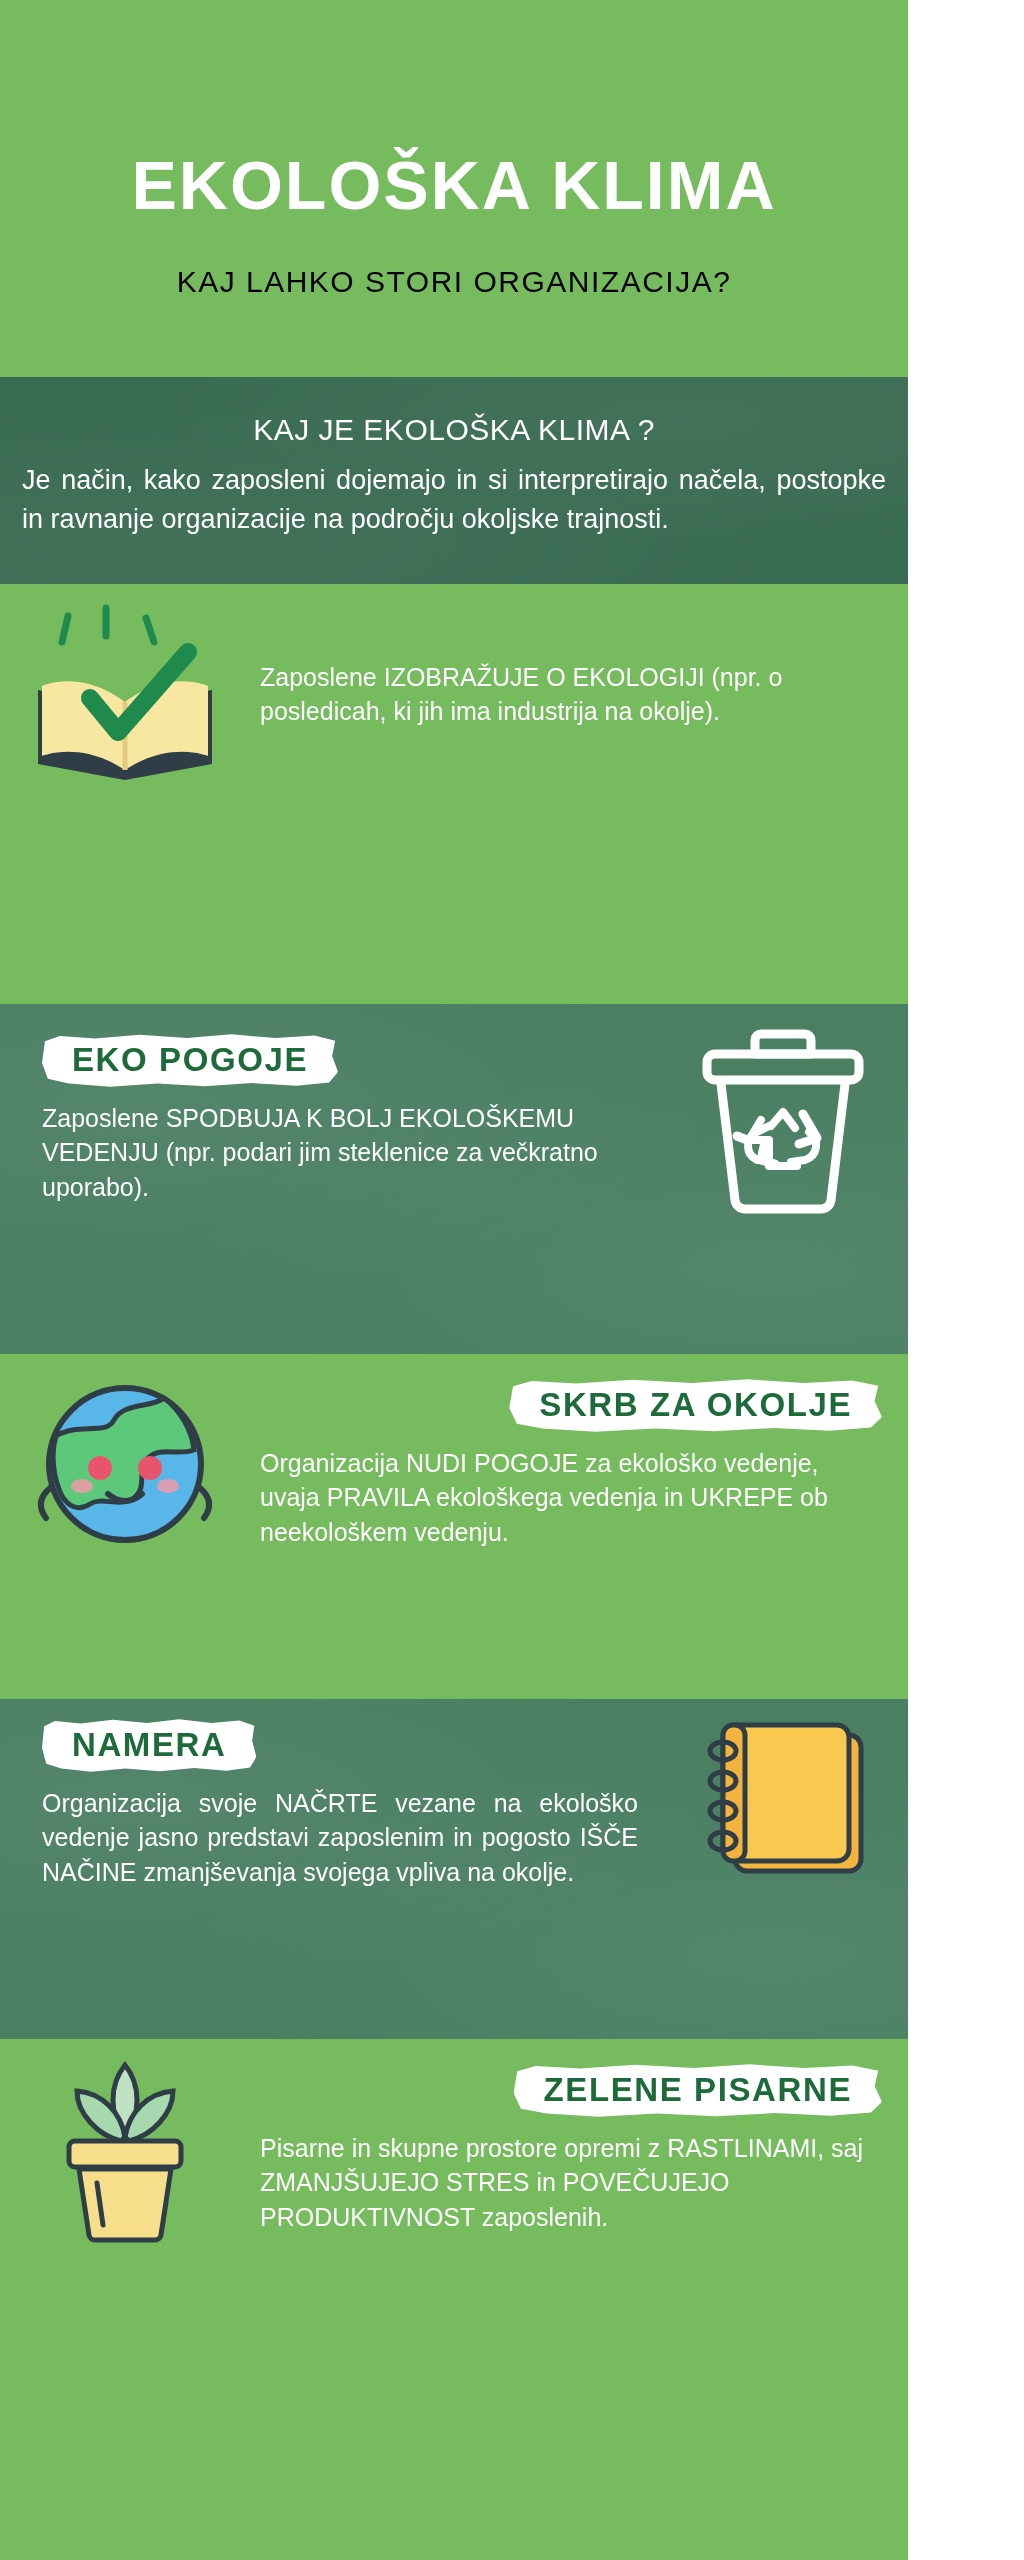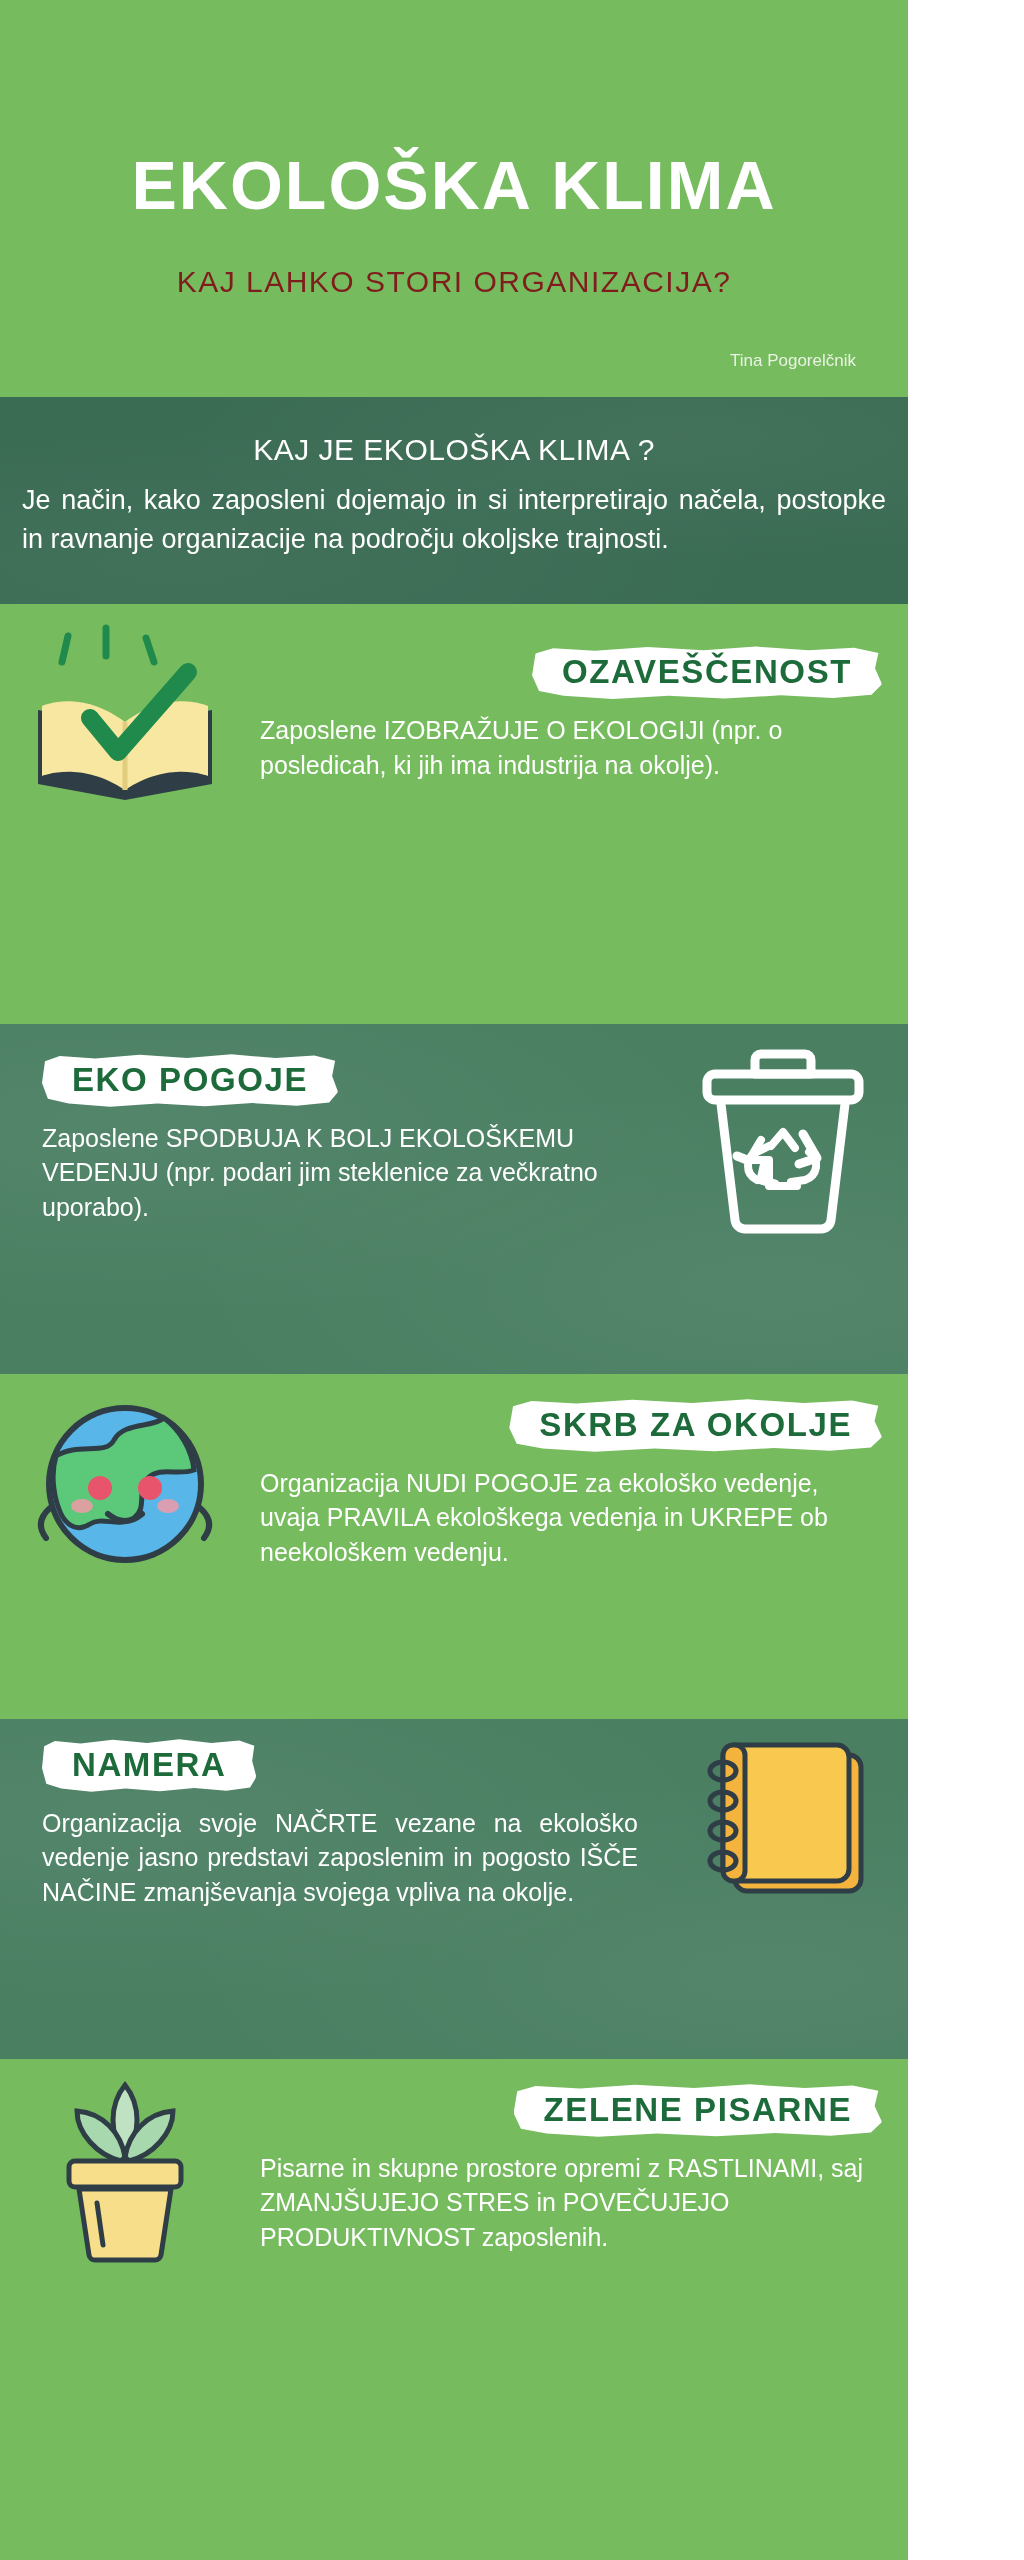--- a/index.html
+++ b/index.html
@@ -30,21 +30,21 @@
   }
   .title {
     color: #ffffff;
     font-size: 68px;
     font-weight: bold;
     letter-spacing: 2px;
     line-height: 1.05;
     margin: 0 0 44px 0;
   }
   .subtitle {
-    color: #7f1d1d;
+    color: #000000;
     font-size: 30px;
     letter-spacing: 1.5px;
     margin: 0 0 52px 0;
     font-weight: 400;
   }
   .author {
     color: #e9f3e3;
     font-size: 17px;
     text-align: right;
     padding-right: 12px;
@@ -155,21 +155,20 @@
   svg { display: block; }
 </style>
 </head>
 <body>
 
 <div class="poster">
 
   <div class="header">
     <h1 class="title">EKOLOŠKA KLIMA</h1>
     <div class="subtitle">KAJ LAHKO STORI ORGANIZACIJA?</div>
-    <div class="author">Tina Pogorelčnik</div>
   </div>
 
   <div class="definition">
     <h2>KAJ JE EKOLOŠKA KLIMA ?</h2>
     <p>Je način, kako zaposleni dojemajo in si interpretirajo načela, postopke in ravnanje organizacije na področju okoljske trajnosti.</p>
   </div>
 
   <div class="section sec-light" style="min-height:420px;">
     <div class="row">
       <div class="art">
@@ -181,23 +180,20 @@
               <line x1="126" y1="24" x2="134" y2="48"></line>
             </g>
             <path d="M18 96 L18 170 L105 186 L192 170 L192 96 L105 112 Z" fill="#2f3e46"></path>
             <path d="M22 92 C22 92 60 74 105 108 C150 74 188 92 188 92 L188 162 C188 162 150 146 105 176 C60 146 22 162 22 162 Z" fill="#f8e7a0"></path>
             <path d="M105 108 L105 176" stroke="#e2cd7e" stroke-width="5" fill="none"></path>
             <path d="M70 104 L98 138 L168 58" fill="none" stroke="#1f8a4c" stroke-width="18" stroke-linecap="round" stroke-linejoin="round"></path>
           </svg>
         </span>
       </div>
       <div class="content">
-        <div class="label-wrap right">
-          <span class="brush"><span>OZAVEŠČENOST</span></span>
-        </div>
         <div class="body-text">Zaposlene IZOBRAŽUJE O EKOLOGIJI (npr. o posledicah, ki jih ima industrija na okolje).</div>
       </div>
     </div>
   </div>
 
   <div class="section sec-dark" style="min-height:350px;">
     <div class="row reverse">
       <div class="art">
         <span>
           <svg width="200" height="210" viewBox="0 0 200 210">

